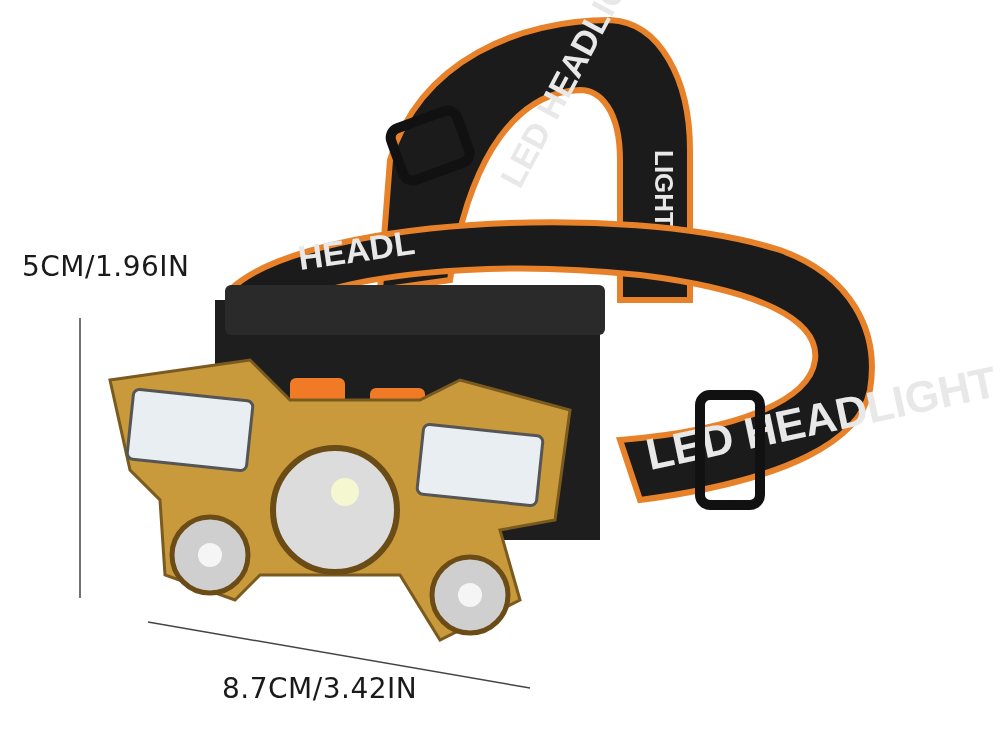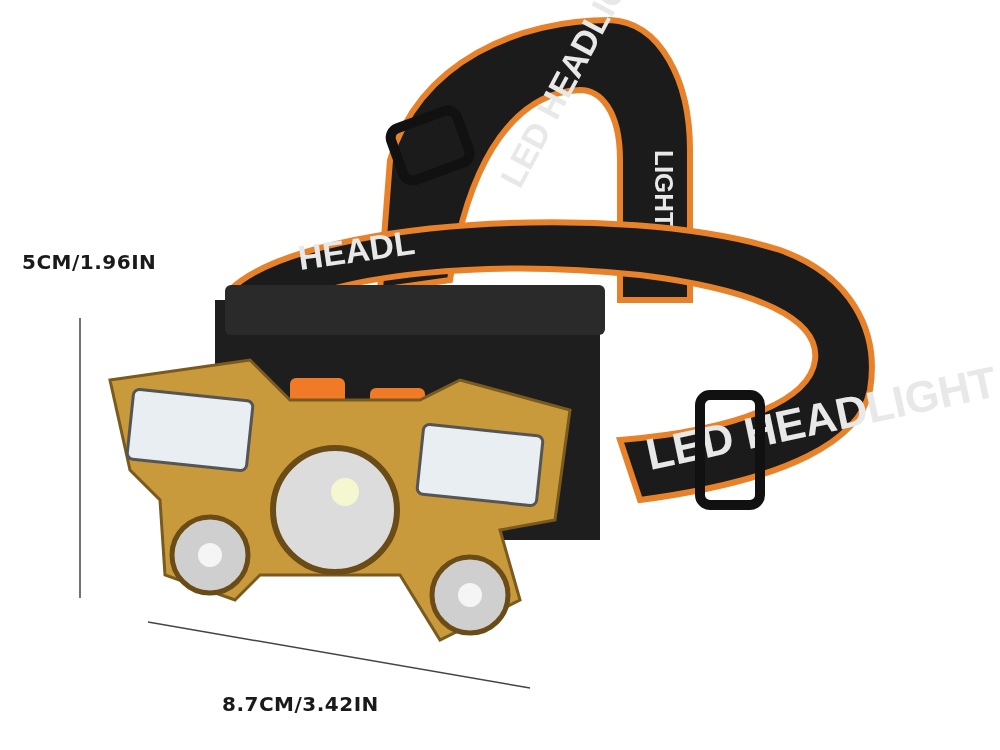--- a/index.html
+++ b/index.html
@@ -1,25 +1,25 @@
 <!DOCTYPE html>
 <html><head>
 <meta charset="utf-8">
 <style>
   html, body { margin:0; padding:0; background:#ffffff; }
   body { width:1000px; height:750px; position:relative; overflow:hidden;
          font-family:"DejaVu Sans", "Liberation Sans", sans-serif; }
-  .dim-label { position:absolute; font-size:20px; font-weight:bold; color:#1a1a1a; letter-spacing:0.5px; }
+  .dim-label { position:absolute; font-size:28px; font-weight:normal; color:#1a1a1a; letter-spacing:0.5px; }
   .stage { position:absolute; left:0; top:0; width:1000px; height:750px; }
 </style>
 </head>
 <body>
 
 <div class="dim-label" style="left:22px; top:250px;">5CM/1.96IN</div>
-<div class="dim-label" style="left:222px; top:692px;">8.7CM/3.42IN</div>
+<div class="dim-label" style="left:222px; top:672px;">8.7CM/3.42IN</div>
 
 <svg class="stage" viewBox="0 0 1000 750" xmlns="http://www.w3.org/2000/svg">
 
   <line x1="80" y1="318" x2="80" y2="598" stroke="#444" stroke-width="1.5"></line>
   <line x1="148" y1="622" x2="530" y2="688" stroke="#444" stroke-width="1.5"></line>
 
   <g>
     <path d="M390 160 C 420 60, 520 20, 610 20 C 660 22, 690 80, 690 150 L 690 300 L 620 300 L 620 160 C 620 110, 600 90, 580 90 C 520 92, 470 150, 450 280 L 380 290 Z" fill="#1b1b1b" stroke="#e8822a" stroke-width="6"></path>
     <text x="520" y="190" fill="#e8e8e8" font-size="34" font-weight="bold" font-family="Liberation Sans, sans-serif" transform="rotate(-62 520 190)">LED HEADLIGHT</text>
     <text x="655" y="150" fill="#e8e8e8" font-size="26" font-weight="bold" font-family="Liberation Sans, sans-serif" transform="rotate(90 655 150)">LIGHT</text>

